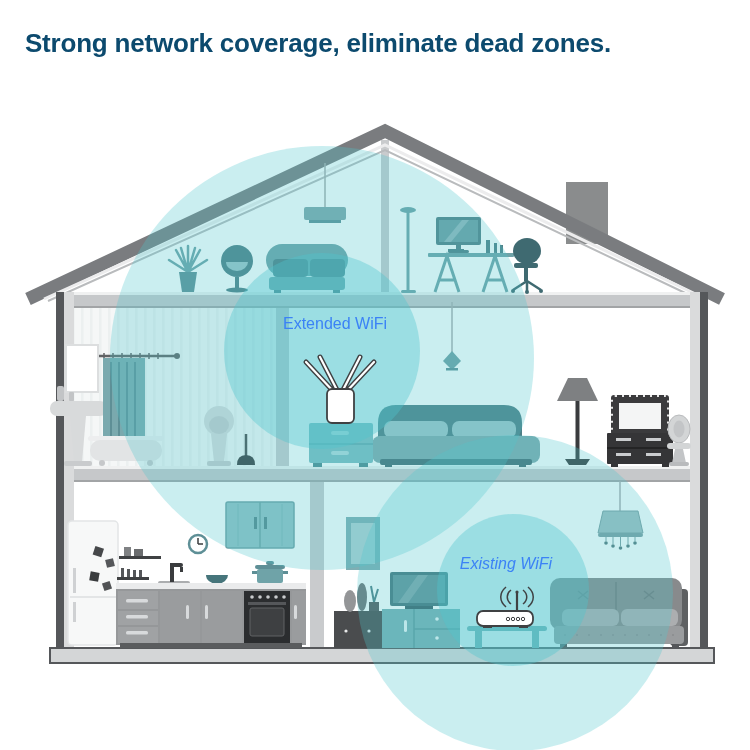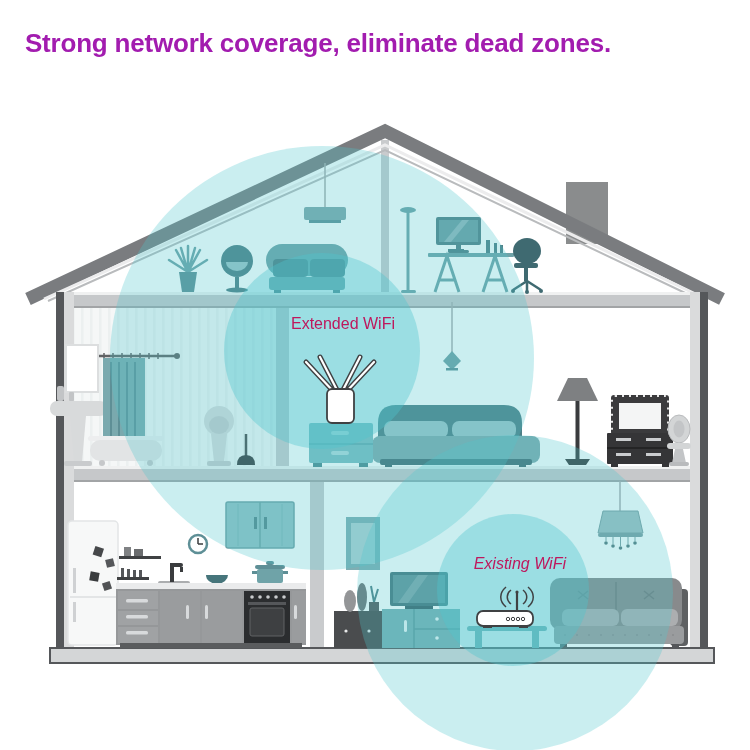--- a/index.html
+++ b/index.html
@@ -1,22 +1,22 @@
 <!DOCTYPE html>
 <html><head>
 <meta charset="utf-8">
 <style>
   html,body{margin:0;padding:0;background:#ffffff;}
   .stage{position:relative;width:750px;height:750px;background:#ffffff;overflow:hidden;
          font-family:"Liberation Sans", sans-serif;}
   .headline{position:absolute;top:28px;left:0;width:636px;text-align:center;
-            font-size:26px;font-weight:bold;letter-spacing:-0.2px;color:#a21caf;}
+            font-size:26px;font-weight:bold;letter-spacing:-0.2px;color:#0c4a6e;}
   .house-svg{position:absolute;left:0;top:0;}
-  .zone-label{position:absolute;width:120px;text-align:right;font-size:16px;
-              line-height:26px;color:#be185d;}
+  .zone-label{position:absolute;width:120px;text-align:center;font-size:16px;
+              line-height:26px;color:#3b82f6;}
   .zone-label.extended{left:275px;top:311px;}
   .zone-label.existing{left:446px;top:551px;font-style:italic;}
 </style>
 </head>
 <body>
 
 <div class="stage">
 
   <div class="headline">Strong network coverage, eliminate dead zones.</div>
 

